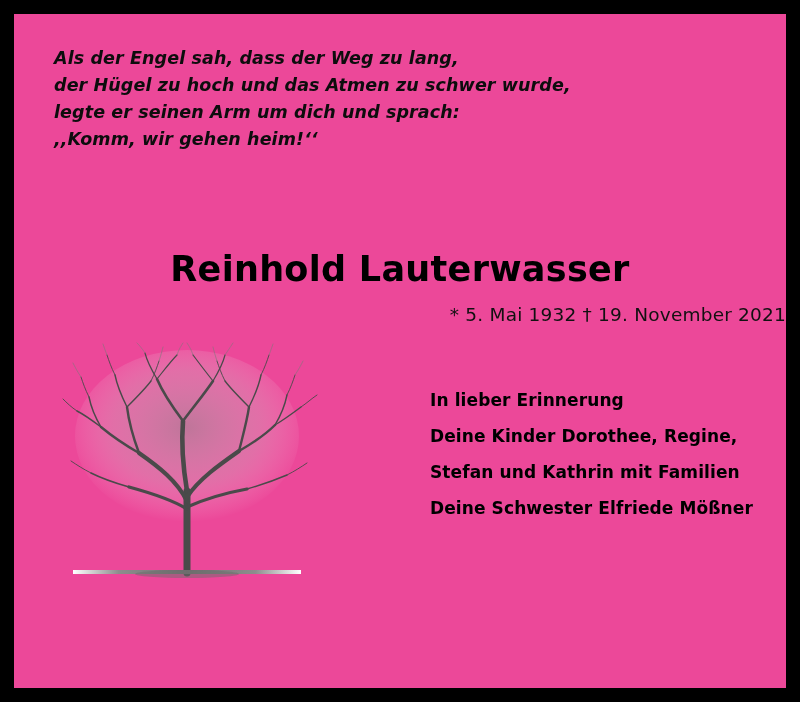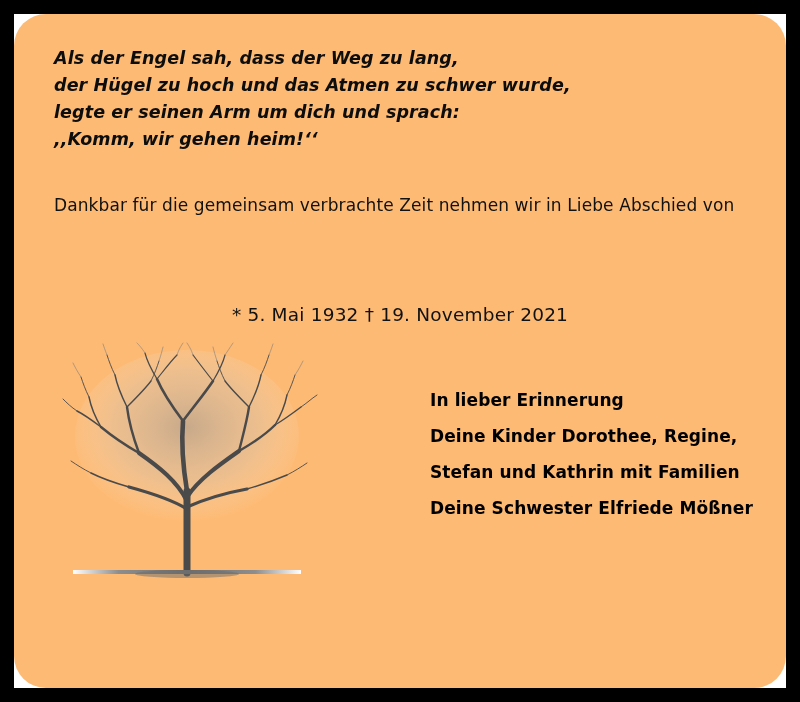--- a/index.html
+++ b/index.html
@@ -22,23 +22,22 @@
     background: #ffffff;
     border-top: 14px solid #000000;
     border-bottom: 14px solid #000000;
     border-left: 14px solid #000000;
     border-right: 14px solid #000000;
   }
   .inner {
     position: relative;
     width: 100%;
     height: 100%;
-    background: #fdba74;
+    background: #ec4899;
     box-sizing: border-box;
-    border-radius: 32px;
   }
   .poem {
     position: absolute;
     left: 40px;
     top: 31px;
     font-size: 17.5px;
     line-height: 27px;
     font-style: italic;
     font-weight: 600;
     color: #0d0d0d;
@@ -63,21 +62,21 @@
     font-size: 35px;
     font-weight: bold;
     letter-spacing: 0.3px;
     color: #000000;
   }
   .dates {
     position: absolute;
     left: 0;
     right: 0;
     top: 290px;
-    text-align: center;
+    text-align: right;
     font-size: 18.5px;
     color: #111111;
     letter-spacing: 0.2px;
   }
   .tree {
     position: absolute;
     left: 45px;
     top: 327px;
     width: 270px;
     height: 240px;
@@ -109,22 +108,22 @@
 <body>
 
 <div class="obituary">
   <div class="inner">
 
     <div class="poem">Als der Engel sah, dass der Weg zu lang,
 der Hügel zu hoch und das Atmen zu schwer wurde,
 legte er seinen Arm um dich und sprach:
 ,,Komm, wir gehen heim!‘‘</div>
 
-    <div class="intro">Dankbar für die gemeinsam verbrachte Zeit nehmen wir in Liebe Abschied von</div>
-
+
+    <div class="name">Reinhold Lauterwasser</div>
 
     <div class="dates">* 5. Mai 1932    † 19. November 2021</div>
 
     <div class="tree">
       <svg viewBox="0 0 270 240" width="270" height="240" aria-hidden="true">
         <defs>
           <radialGradient id="crownFade" cx="50%" cy="45%" r="55%">
             <stop offset="0%" stop-color="#9a9a9a" stop-opacity="0.55"></stop>
             <stop offset="60%" stop-color="#c9c9c9" stop-opacity="0.30"></stop>
             <stop offset="100%" stop-color="#ffffff" stop-opacity="0"></stop>

